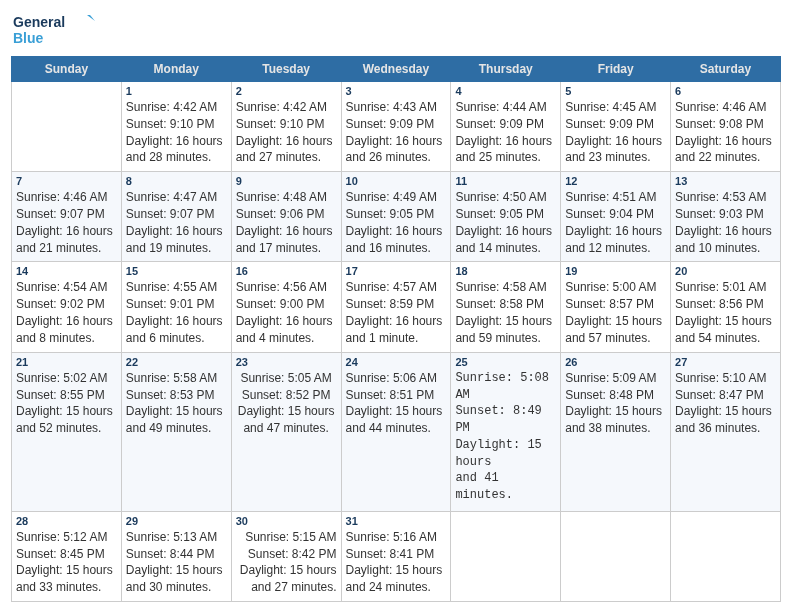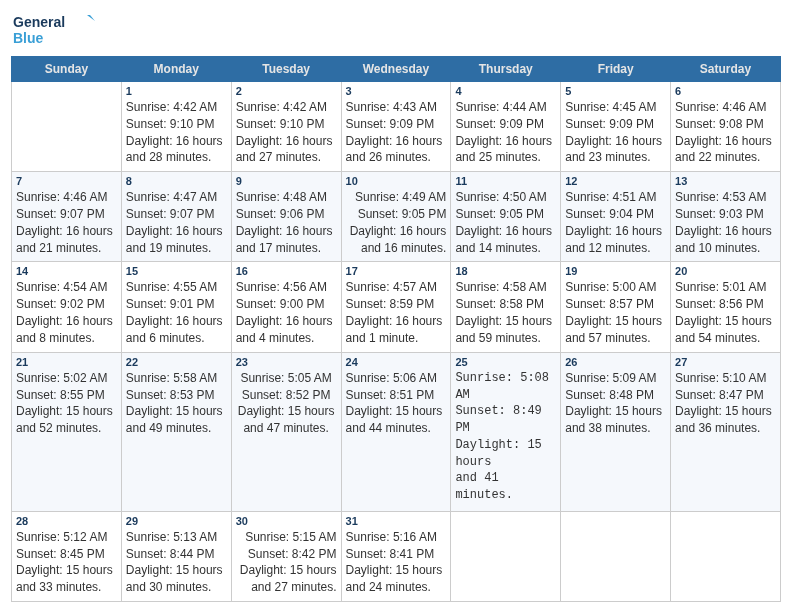--- a/index.html
+++ b/index.html
@@ -184,21 +184,21 @@
           </td>
           <td>
             <span class="day-num">9</span>
             <div class="day-info" style="white-space: pre-line;">Sunrise: 4:48 AM
 Sunset: 9:06 PM
 Daylight: 16 hours
 and 17 minutes.</div>
           </td>
           <td>
             <span class="day-num">10</span>
-            <div class="day-info" style="white-space: pre-line; text-align: right;">Sunrise: 4:49 AM
+            <div class="day-info" style="white-space: pre-line;">Sunrise: 4:49 AM
 Sunset: 9:05 PM
 Daylight: 16 hours
 and 16 minutes.</div>
           </td>
           <td>
             <span class="day-num">11</span>
             <div class="day-info" style="white-space: pre-line;">Sunrise: 4:50 AM
 Sunset: 9:05 PM
 Daylight: 16 hours
 and 14 minutes.</div>

